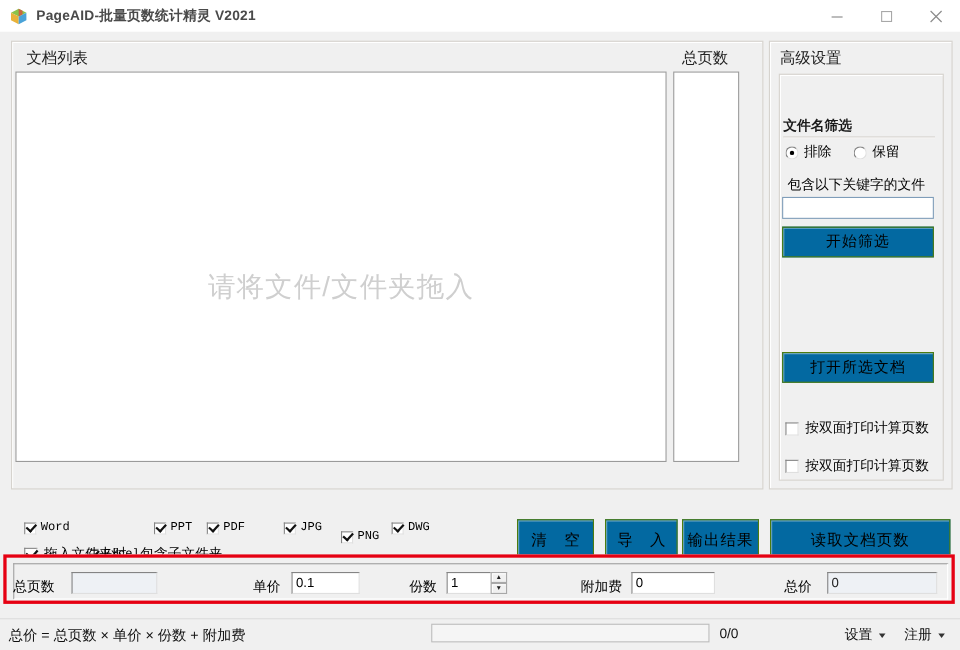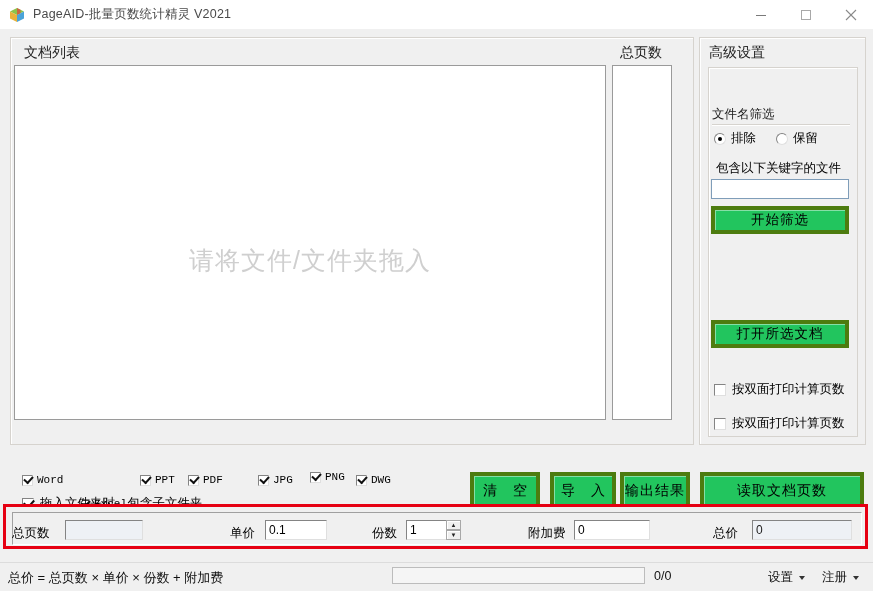--- a/index.html
+++ b/index.html
@@ -18,20 +18,21 @@
     border-bottom:1px solid #e3e3e3;
     display:flex;align-items:center;
   }
   #app-icon{
     width:16px;height:16px;margin-left:9px;margin-right:8px;
     position:relative;flex:none;
   }
   #title-text{
     font-size:12.5px;color:#4a4a4a;letter-spacing:.2px;
     white-space:nowrap;
+    font-weight:bold;
   }
   .wbtn{
     width:45px;height:29px;display:flex;align-items:center;justify-content:center;
     color:#6d6d6d;flex:none;
   }
   .wbtn svg{display:block;}
   #wbtns{margin-left:auto;display:flex;height:29px;}
   
   #client{
     position:absolute;left:0;top:29px;width:873px;height:533px;
@@ -71,43 +72,43 @@
     position:absolute;left:612px;top:36px;width:60px;height:355px;
     background:#fff;border:1px solid #9a9a9a;box-sizing:border-box;
   }
   
   #adv-group{left:699px;top:8px;width:165px;height:406px;}
   #adv-title{left:709px;top:15px;font-size:14px;}
   #adv-inner{
     position:absolute;left:708px;top:38px;width:148px;height:368px;
     border:1px solid #d6d3ce;box-shadow:inset 1px 1px 0 #fff;
   }
-  #filter-label{position:absolute;left:712px;top:77px;font-size:12.5px;color:#1a1a1a;}
+  #filter-label{position:absolute;left:712px;top:77px;font-size:12.5px;color:#1a1a1a;font-weight:bold;}
   #filter-rule{
     position:absolute;left:712px;top:95px;width:138px;height:1px;
     background:#d6d3ce;border-bottom:1px solid #fff;
   }
   .radio{position:absolute;display:flex;align-items:center;font-size:12.5px;}
   .radio .dot{
     width:12px;height:12px;border-radius:50%;
     border-top:1px solid #848484;border-left:1px solid #848484;
     border-right:1px solid #dfdfdf;border-bottom:1px solid #dfdfdf;
     background:#fff;margin-right:5px;position:relative;flex:none;
     box-sizing:border-box;
   }
   .radio.on .dot:after{
     content:"";position:absolute;left:3px;top:3px;width:4px;height:4px;
     border-radius:50%;background:#000;
   }
   #kw-label{position:absolute;left:716px;top:131px;font-size:12.5px;}
   #kw-input{position:absolute;left:711px;top:150px;width:138px;height:20px;}
   .obtn{
     position:absolute;
-    background:#22c55e;
-    border:4px solid #4d7c0f;
+    background:#0369a1;
+    border:1px solid #4d7c0f;
     box-shadow:inset 1px 1px 0 rgba(255,255,255,.45);
     color:#000;font-size:13.5px;
     display:flex;align-items:center;justify-content:center;
     box-sizing:border-box;cursor:default;
     letter-spacing:1px;
   }
   #btn-start-filter{left:711px;top:177px;width:138px;height:28px;}
   #btn-open-doc{left:711px;top:291px;width:138px;height:28px;}
   .chk{position:absolute;display:flex;align-items:center;font-size:12.5px;}
   .chk .box{
@@ -260,21 +261,21 @@
     <span>PPT</span>
   </div>
   <div class="ftchk on" style="left:188px;top:445px;">
     <span class="box"></span>
     <span>PDF</span>
   </div>
   <div class="ftchk on" style="left:258px;top:445px;">
     <span class="box"></span>
     <span>JPG</span>
   </div>
-  <div class="ftchk on" style="left:310px;top:442px;">
+  <div class="ftchk on" style="left:310px;top:453px;">
     <span class="box"></span>
     <span>PNG</span>
   </div>
   <div class="ftchk on" style="left:356px;top:445px;">
     <span class="box"></span>
     <span>DWG</span>
   </div>
 
   <div class="chk on" id="chk-subfolder">
     <span class="box"></span>

